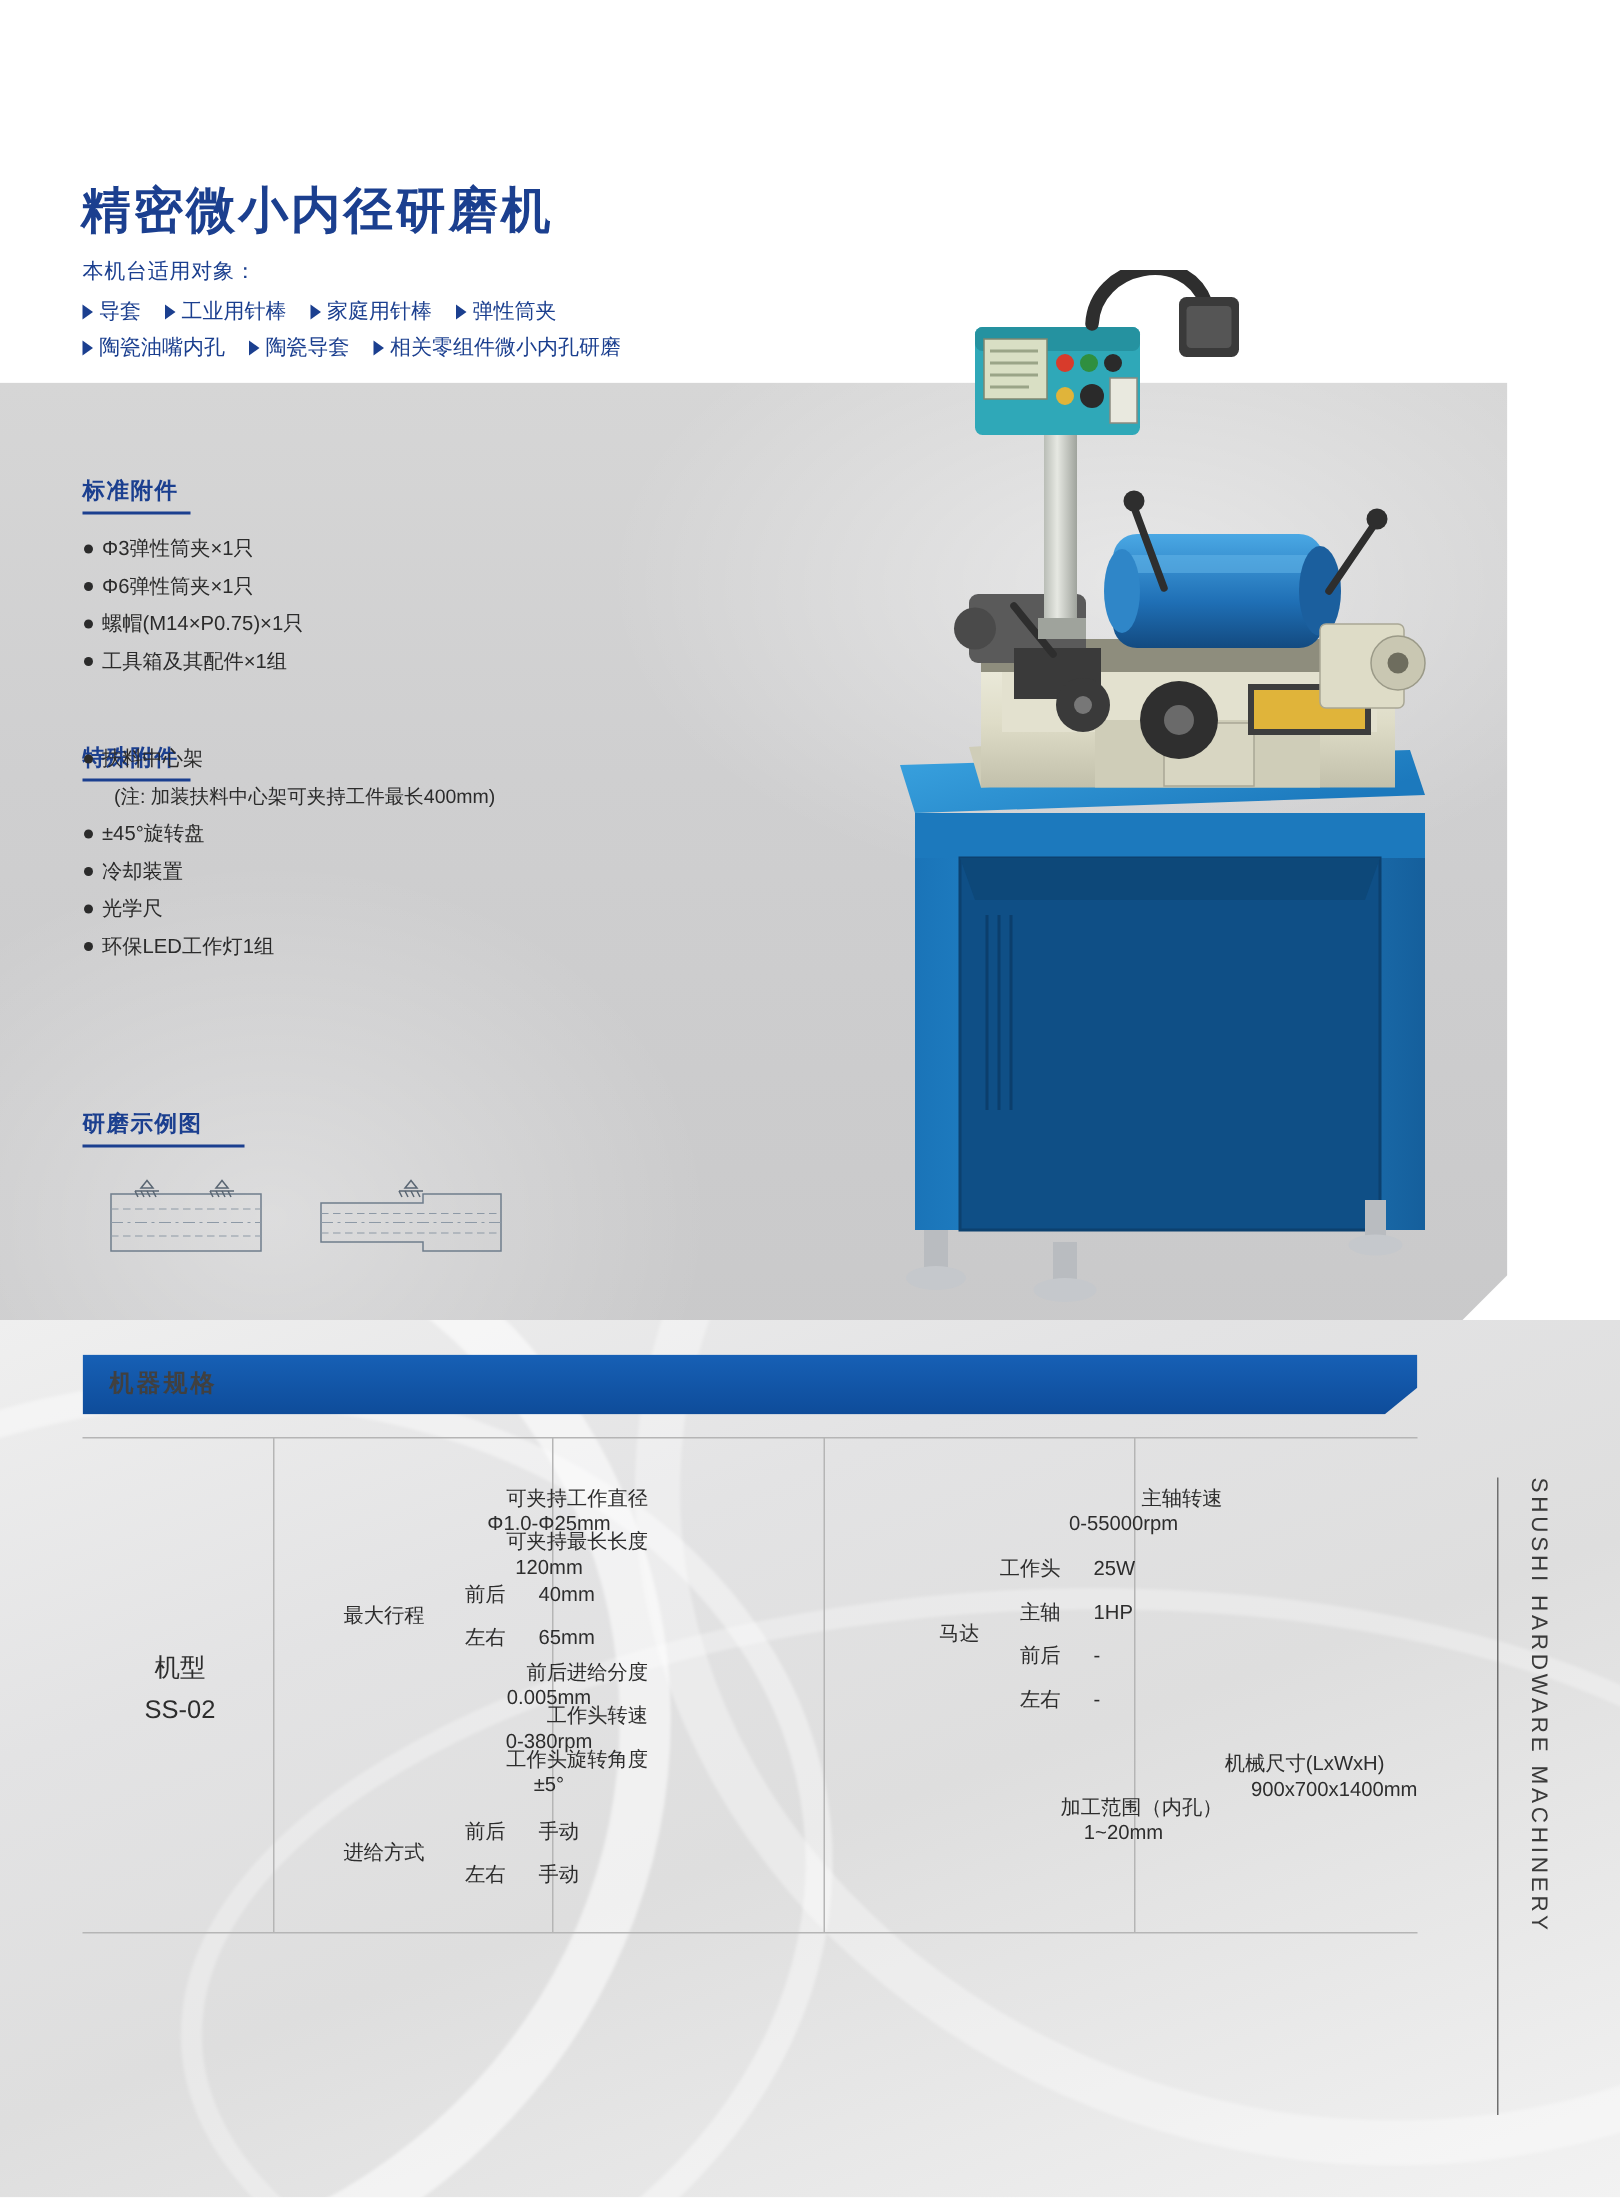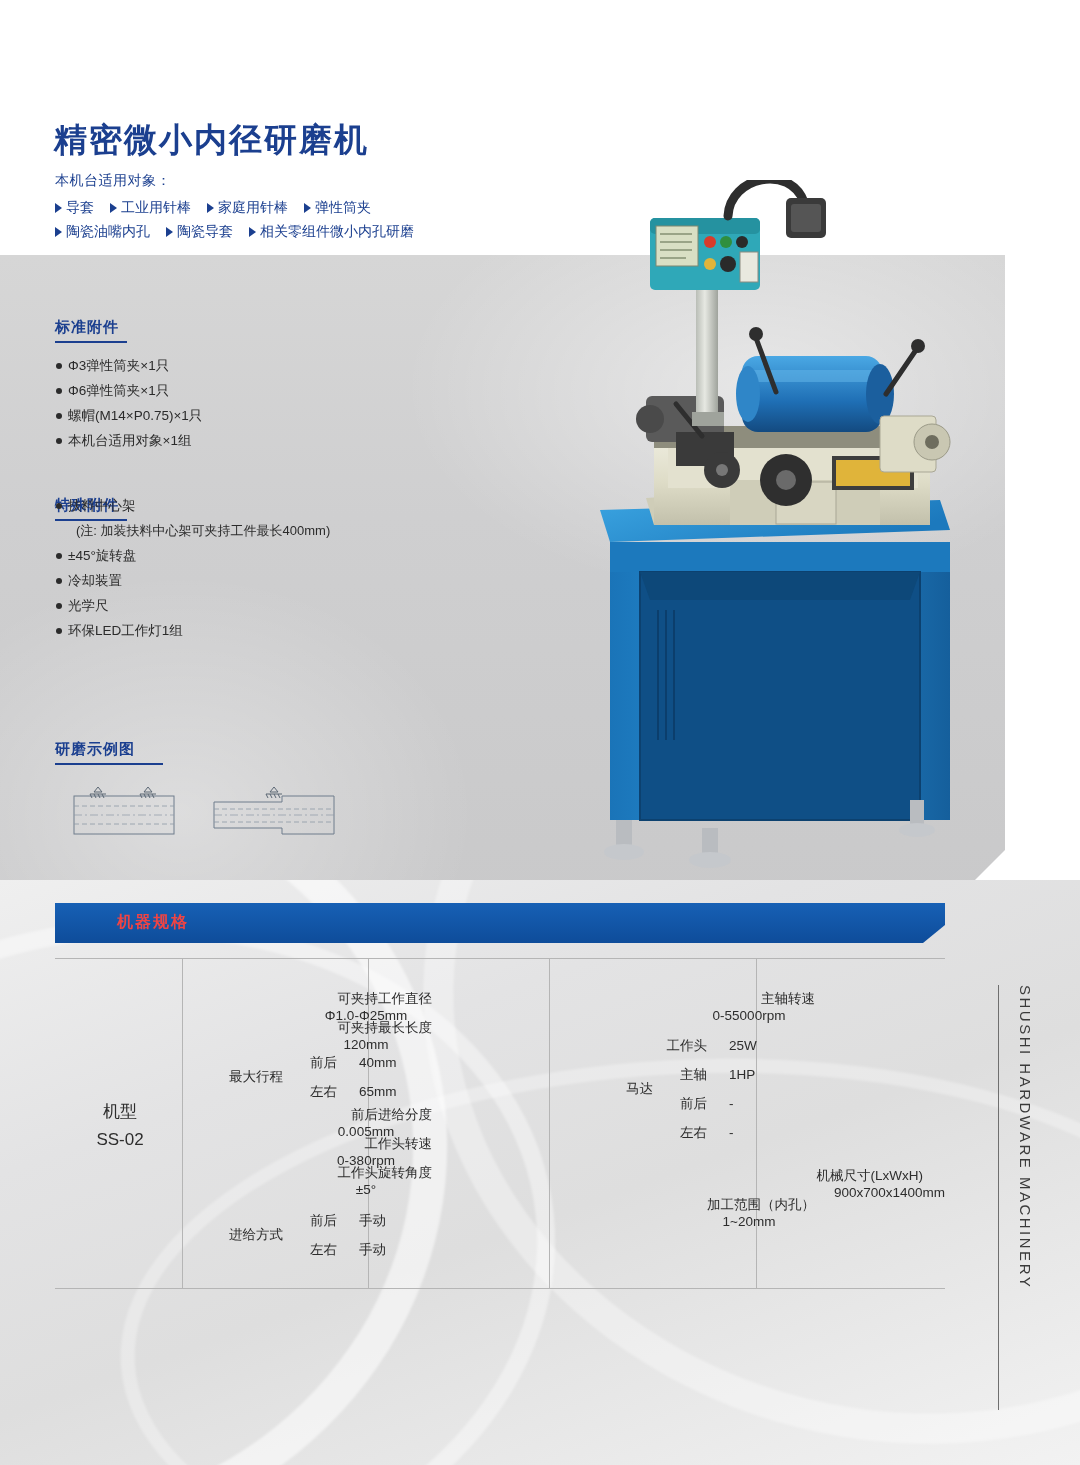--- a/index.html
+++ b/index.html
@@ -187,23 +187,22 @@
     height: 40px;
     background: linear-gradient(180deg, #1760b5 0%, #0e4c9a 100%);
     clip-path: polygon(0 0, 890px 0, 890px 22px, 868px 40px, 0 40px);
   }
   .spec-bar-label {
     position: absolute;
     left: 73px;
     top: 912px;
     font-size: 16px;
     font-weight: bold;
-    color: #ef4444;
+    color: #404040;
     letter-spacing: 2px;
-    margin-left: 44px;
   }
   .vline {
     position: absolute;
     width: 1px;
     background: #b5b5b5;
     top: 958px;
     height: 330px;
   }
   .hline-top {
     position: absolute;
@@ -371,21 +370,21 @@
     <div class="li">
       <span class="dot"></span>
       <span>Φ6弹性筒夹×1只</span>
     </div>
     <div class="li">
       <span class="dot"></span>
       <span>螺帽(M14×P0.75)×1只</span>
     </div>
     <div class="li">
       <span class="dot"></span>
-      <span>本机台适用对象×1组</span>
+      <span>工具箱及其配件×1组</span>
     </div>
   </div>
 
   <div class="sec-title" id="spc-title">
     <span>特殊附件</span>
     <span class="ul"></span>
   </div>
   <div class="list" id="spc-list">
     <div class="li">
       <span class="dot"></span>

